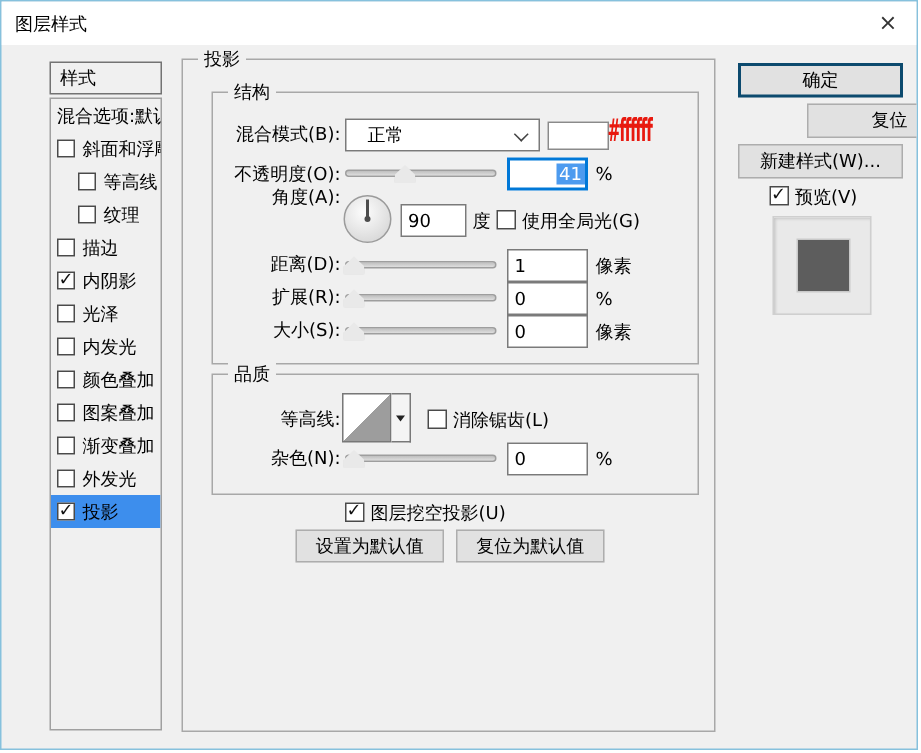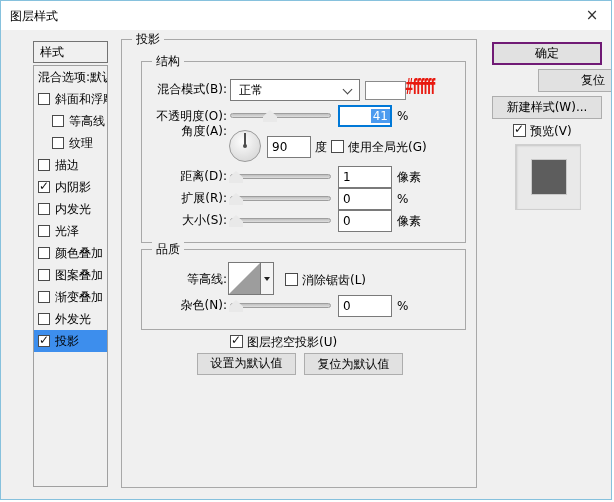--- a/index.html
+++ b/index.html
@@ -35,21 +35,21 @@
 
   .rl { position:absolute; left:120px; width:106px; height:21px; text-align:right; line-height:21px; }
   .txt { position:absolute; line-height:16px; }
 
   .num { position:absolute; width:54px; height:22px; background:#fff; border:1px solid #7a7a7a;
          line-height:20px; padding-left:4px; }
   .num.focus { border:2px solid #0078d7; line-height:18px; padding-left:3px; }
   .num .selection { background:#4d9bef; color:#fff; padding:0 2px; }
 
   .combo { position:absolute; left:229px; top:78px; width:130px; height:22px; background:#fff;
-           border:1px solid #7a7a7a; line-height:20px; padding-left:8px; }
+           border:1px solid #7a7a7a; line-height:20px; padding-left:14px; }
   .chev { position:absolute; right:8px; top:6px; width:7px; height:7px;
           border-right:1px solid #444; border-bottom:1px solid #444; transform:rotate(45deg); }
 
   .swatch { position:absolute; left:364px; top:80px; width:41px; height:19px;
             background:#ffffff; border:1px solid #8a8a8a; }
   .anno { position:absolute; left:404px; top:74px; color:#e8190f; font-weight:bold; font-size:21px;
           transform:scaleX(0.5); transform-origin:left center; letter-spacing:-2px; }
 
   .track { position:absolute; width:101px; height:5px; border:1px solid #9e9e9e; border-radius:3px;
            background:linear-gradient(#bfbfbf,#dedede); }
@@ -66,21 +66,21 @@
   .contour { position:absolute; left:227px; top:261px; display:flex; }
   .cthumb { width:33px; height:33px; border:1px solid #787878;
             background:linear-gradient(135deg,#ffffff 49.5%,#9d9d9d 50.5%); }
   .cdrop { width:13px; height:33px; border:1px solid #787878; border-left:none; background:#f4f4f4;
            display:flex; align-items:center; justify-content:center; }
   .tri { width:0; height:0; border-left:3px solid transparent; border-right:3px solid transparent;
          border-top:4px solid #222; }
 
   .btn { position:absolute; background:#e1e1e1; border:1px solid #adadad; text-align:center;
          line-height:20px; font-size:12px; }
-  .btn.primary { border:2px solid #701a75; line-height:18px; }
+  .btn.primary { border:2px solid #0c4a6e; line-height:18px; }
 
   .pvbox { position:absolute; left:514px; top:143px; width:66px; height:66px; background:#e9e9e9;
            border:1px solid #cfcfcf; box-shadow:inset 1px 1px 2px rgba(0,0,0,0.15); }
   .pvsq { position:absolute; left:16px; top:15px; width:34px; height:34px; background:#5d5d5d;
           outline:1px solid #c9c9c9; }
 </style>
 </head>
 <body>
 
 <div class="dialog">
@@ -110,25 +110,25 @@
     <div class="ls-item">
       <span class="cb"></span>
       <span class="ls-label">描边</span>
     </div>
     <div class="ls-item">
       <span class="cb checked"></span>
       <span class="ls-label">内阴影</span>
     </div>
     <div class="ls-item">
       <span class="cb"></span>
+      <span class="ls-label">光泽</span>
+    </div>
+    <div class="ls-item">
+      <span class="cb"></span>
       <span class="ls-label">内发光</span>
-    </div>
-    <div class="ls-item">
-      <span class="cb"></span>
-      <span class="ls-label">光泽</span>
     </div>
     <div class="ls-item">
       <span class="cb"></span>
       <span class="ls-label">颜色叠加</span>
     </div>
     <div class="ls-item">
       <span class="cb"></span>
       <span class="ls-label">图案叠加</span>
     </div>
     <div class="ls-item">
@@ -210,21 +210,21 @@
   <div class="txt" style="left:301px; top:271px;">消除锯齿(L)</div>
 
   <div class="rl" style="top:294px;">杂色(N):</div>
   <div class="track" style="left:229px; top:302px;"></div>
   <div class="handle" style="left:228px; top:299px;"></div>
   <div class="num" style="left:337px; top:294px;">0</div>
   <div class="txt" style="left:396px; top:297px;">%</div>
 
   <span class="cb abs checked" style="left:229px; top:334px;"></span>
   <div class="txt" style="left:246px; top:333px;">图层挖空投影(U)</div>
-  <div class="btn" style="left:196px; top:352px; width:99px; height:22px;font-family:Liberation Mono, monospace;">设置为默认值</div>
+  <div class="btn" style="left:196px; top:352px; width:99px; height:22px;">设置为默认值</div>
   <div class="btn" style="left:303px; top:352px; width:99px; height:22px;">复位为默认值</div>
 
   <div class="btn primary" style="left:491px; top:41px; width:110px; height:23px;">确定</div>
   <div class="btn" style="left:491px; top:68px; width:110px; height:23px;margin-left:46px;">复位</div>
   <div class="btn" style="left:491px; top:95px; width:110px; height:23px;">新建样式(W)...</div>
   <span class="cb abs checked" style="left:512px; top:123px;"></span>
   <div class="txt" style="left:529px; top:122px;">预览(V)</div>
   <div class="pvbox">
     <div class="pvsq"></div>
   </div>

